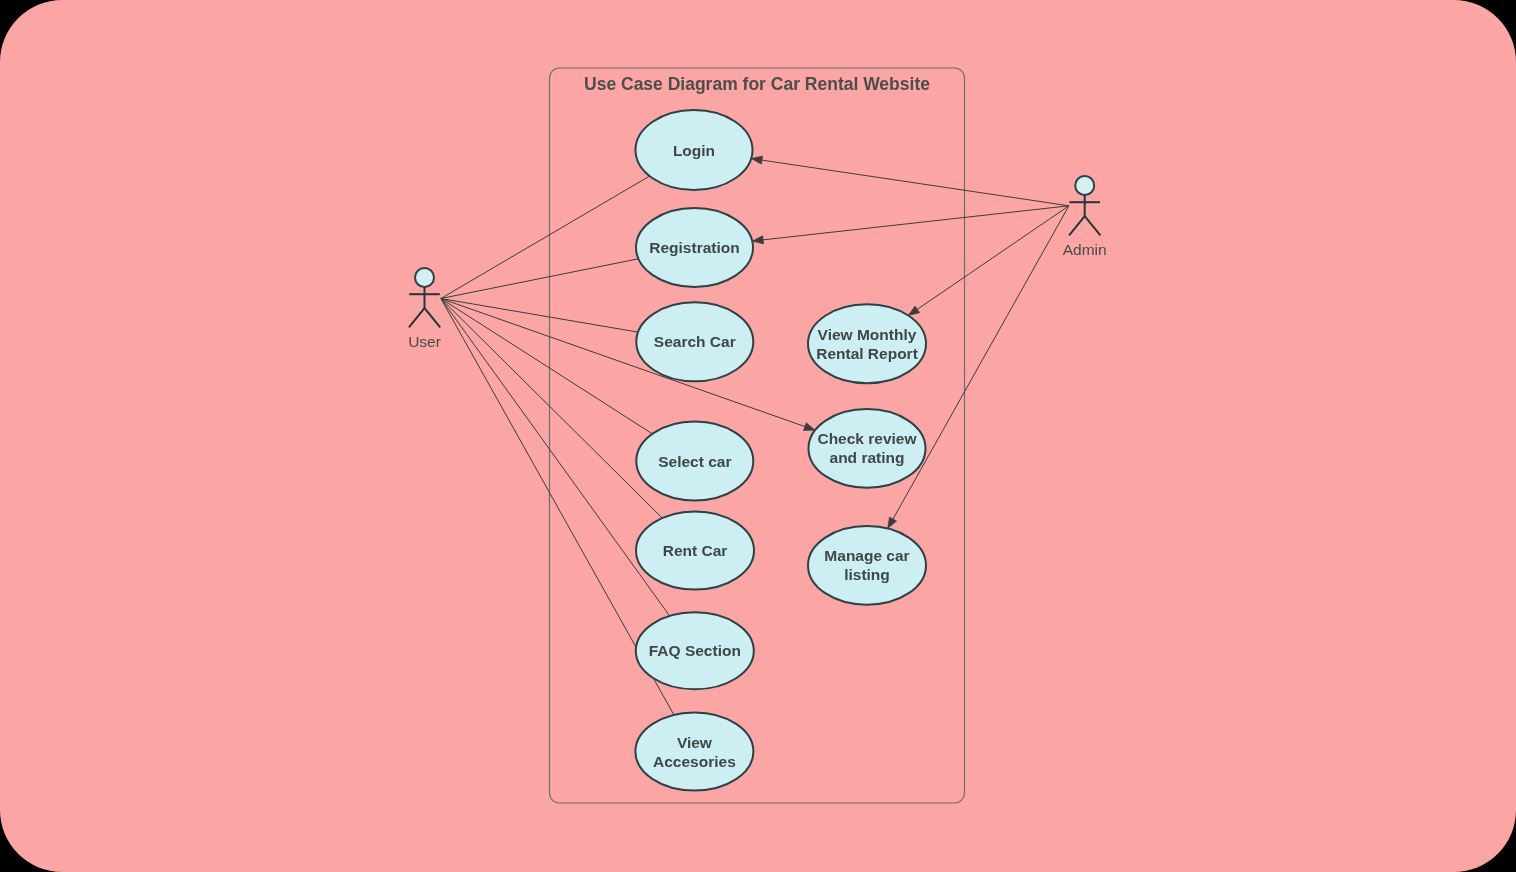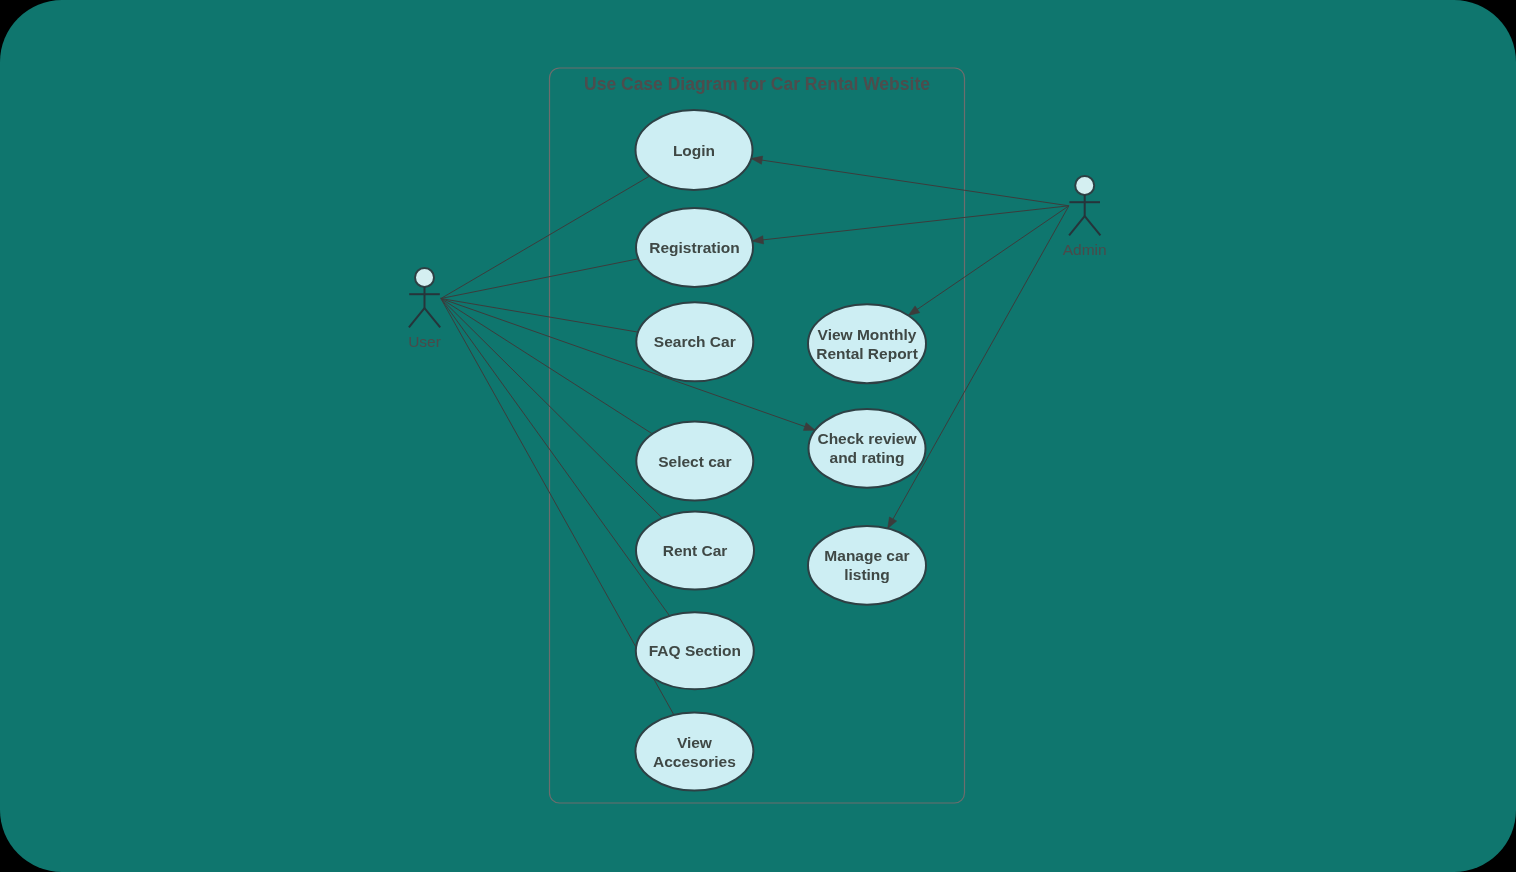--- a/index.html
+++ b/index.html
@@ -5,21 +5,21 @@
 <style>
   html, body {
     margin: 0; padding: 0;
     width: 1516px; height: 872px;
     background: #000000;
     overflow: hidden;
   }
   #page {
     position: absolute; left: 0; top: 0;
     width: 1516px; height: 872px;
-    background: #0f766e;
+    background: #fca5a5;
     border-radius: 62px;
     overflow: hidden;
   }
   svg#diagram { position:absolute; left:0; top:0; display:block; }
   .uc-label { font-family: "Liberation Sans", sans-serif; font-weight: bold; font-size: 15.5px; fill: #3f4845; }
   .actor-label { font-family: "Liberation Sans", sans-serif; font-weight: normal; font-size: 15.5px; fill: #4a4a4a; }
   .title-label { font-family: "Liberation Sans", sans-serif; font-weight: bold; font-size: 17.5px; fill: #4d4d4d; }
 </style>
 </head>
 <body>

